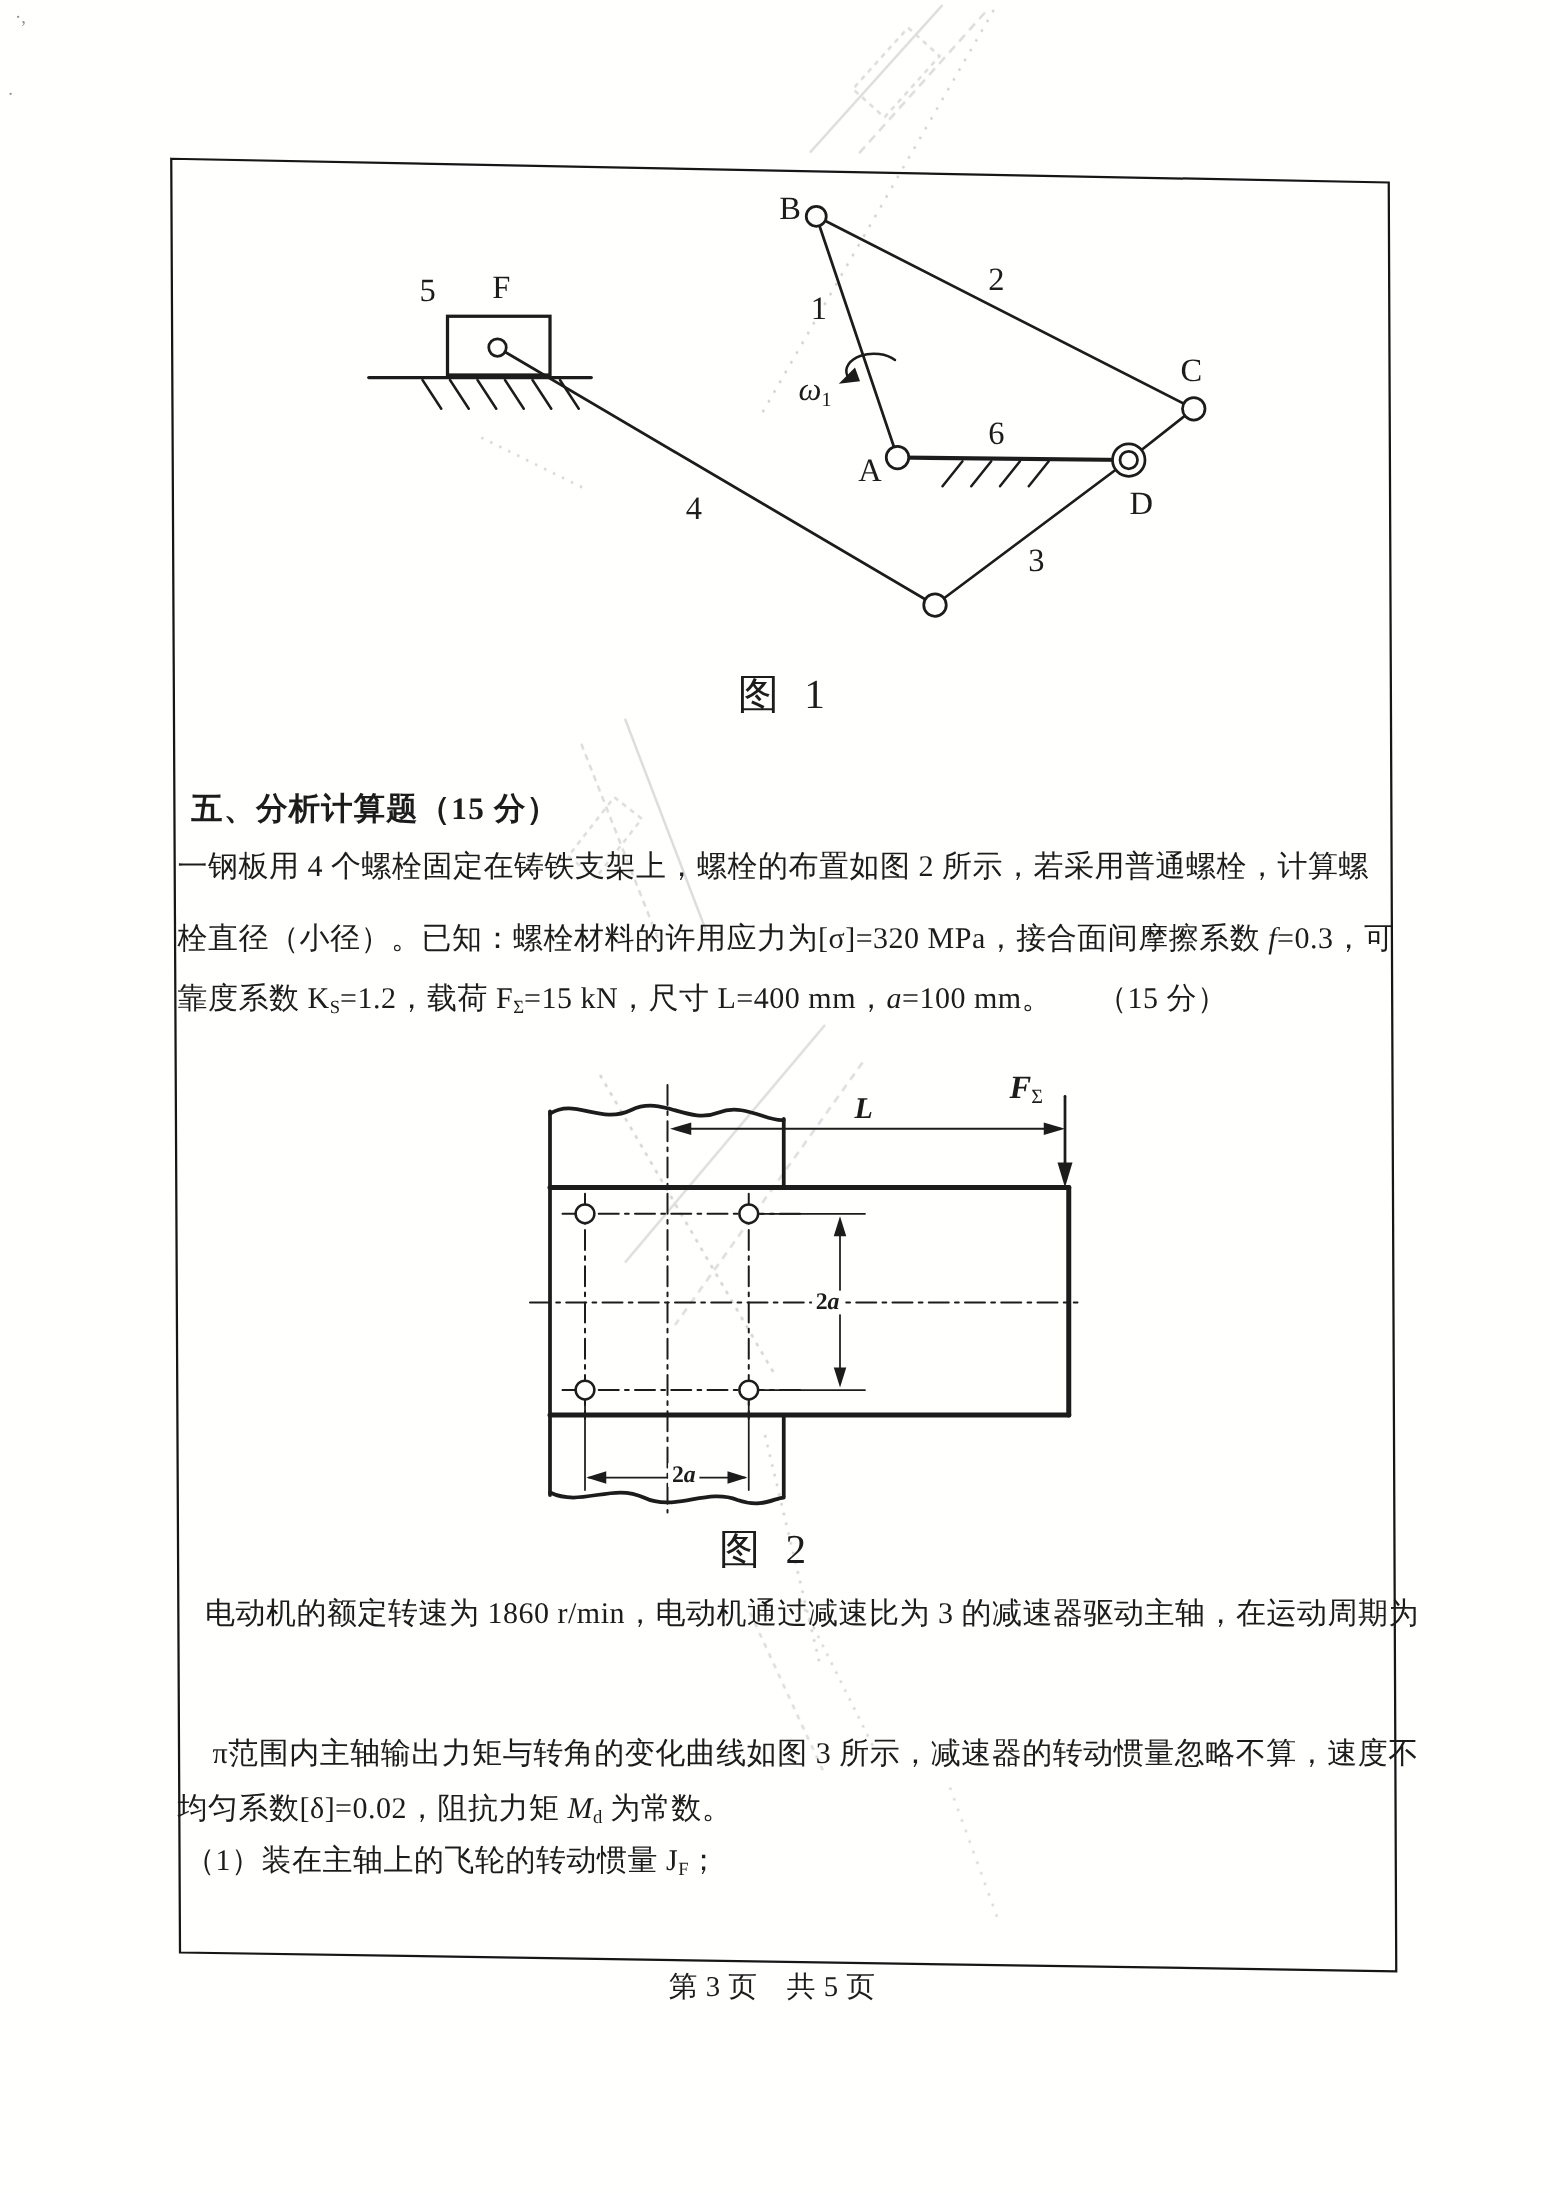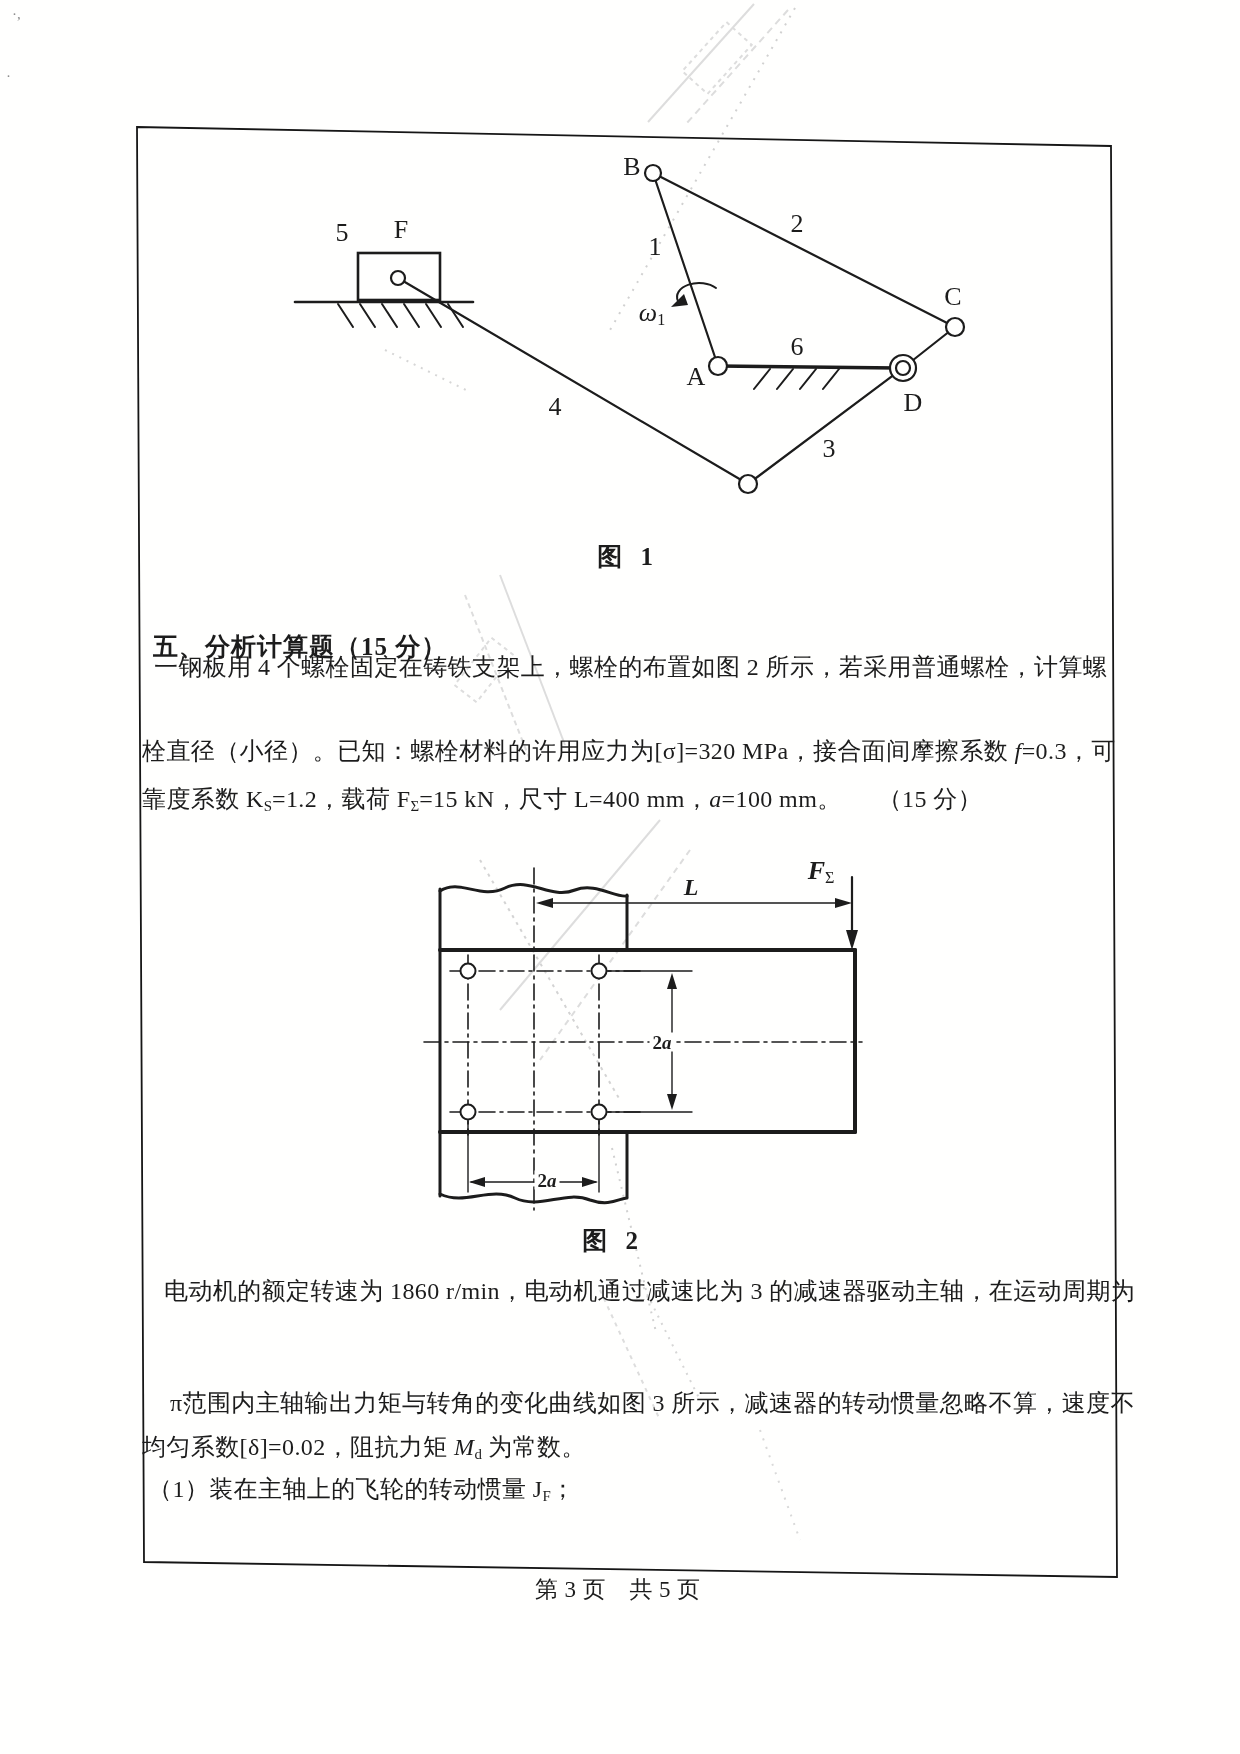--- a/index.html
+++ b/index.html
@@ -3,21 +3,21 @@
 <meta charset="utf-8">
 <style>
   html,body{margin:0;padding:0;background:#fff;}
   #page{position:relative;width:1240px;height:1754px;background:#fffffe;overflow:hidden;
         font-family:"Liberation Serif","DejaVu Serif",serif;color:#1c1c1c;}
   .abs{position:absolute;}
   .line{font-size:24px;line-height:30px;white-space:nowrap;letter-spacing:.4px;}
   .hd{font-size:25px;font-weight:bold;letter-spacing:1px;white-space:nowrap;}
   .ctr{transform:translate(-50%,-50%);}
   .flab{font-size:26px;line-height:1;white-space:nowrap;}
-  .cap{font-size:25px;letter-spacing:6px;white-space:nowrap;font-weight:bold;}
+  .cap{font-size:33px;letter-spacing:6px;white-space:nowrap;}
   .sub{font-size:.62em;vertical-align:-.28em;letter-spacing:0;}
   .it{font-style:italic;}
   .bd{font-weight:bold;}
   .dimlab{font-size:19px;background:#fffffe;padding:0 3px;line-height:1;}
   .speck{color:#8f8f8f;font-size:15px;}
   svg{position:absolute;left:0;top:0;}
 </style>
 </head>
 <body>
 
@@ -167,21 +167,21 @@
   <span class="abs ctr flab" style="left:797px;top:347px;">6</span>
   <span class="abs ctr flab" style="left:696px;top:377px;">A</span>
   <span class="abs ctr flab" style="left:913px;top:403px;">D</span>
   <span class="abs ctr flab" style="left:829px;top:449px;">3</span>
   <span class="abs ctr flab" style="left:555px;top:407px;">4</span>
   <span class="abs ctr flab" style="left:342px;top:233px;">5</span>
   <span class="abs ctr flab" style="left:401px;top:230px;">F</span>
   <div class="abs ctr cap" style="left:628px;top:556px;">图 1</div>
 
   <div class="abs hd" style="left:153px;top:630px;">五、分析计算题（15 分）</div>
-  <div class="abs line" style="left:142px;top:652px;padding-left:12px;"><span>一钢板用 4 个螺栓固定在铸铁支架上，螺栓的布置如图 2 所示，若采用普通螺栓，计算螺</span></div>
+  <div class="abs line" style="left:142px;top:679px;"><span>一钢板用 4 个螺栓固定在铸铁支架上，螺栓的布置如图 2 所示，若采用普通螺栓，计算螺</span></div>
   <div class="abs line" style="left:142px;top:736px;"><span>栓直径（小径）。已知：螺栓材料的许用应力为[σ]=320 MPa，接合面间摩擦系数 </span><span class="it">f</span><span>=0.3，可</span></div>
   <div class="abs line" style="left:142px;top:784px;"><span>靠度系数 K</span><span class="sub">S</span><span>=1.2，载荷 F</span><span class="sub">Σ</span><span>=15 kN，尺寸 L=400 mm，</span><span class="it">a</span><span>=100 mm。</span><span style="margin-left: 36px;">（15 分）</span></div>
 
   <span class="abs ctr flab" style="left:691px;top:887px;font-size:24px;"><span class="it bd">L</span></span>
   <span class="abs ctr flab" style="left:821px;top:872px;font-size:26px;"><span class="it bd">F</span><span class="sub">Σ</span></span>
   <span class="abs ctr dimlab" style="left:662px;top:1042px;"><span class="bd">2</span><span class="it bd">a</span></span>
   <span class="abs ctr dimlab" style="left:547px;top:1180px;"><span class="bd">2</span><span class="it bd">a</span></span>
   <div class="abs ctr cap" style="left:613px;top:1240px;">图 2</div>
 
   <div class="abs line" style="left:142px;top:1276px;margin-left:22px;"><span>电动机的额定转速为 1860 r/min，电动机通过减速比为 3 的减速器驱动主轴，在运动周期为</span></div>

